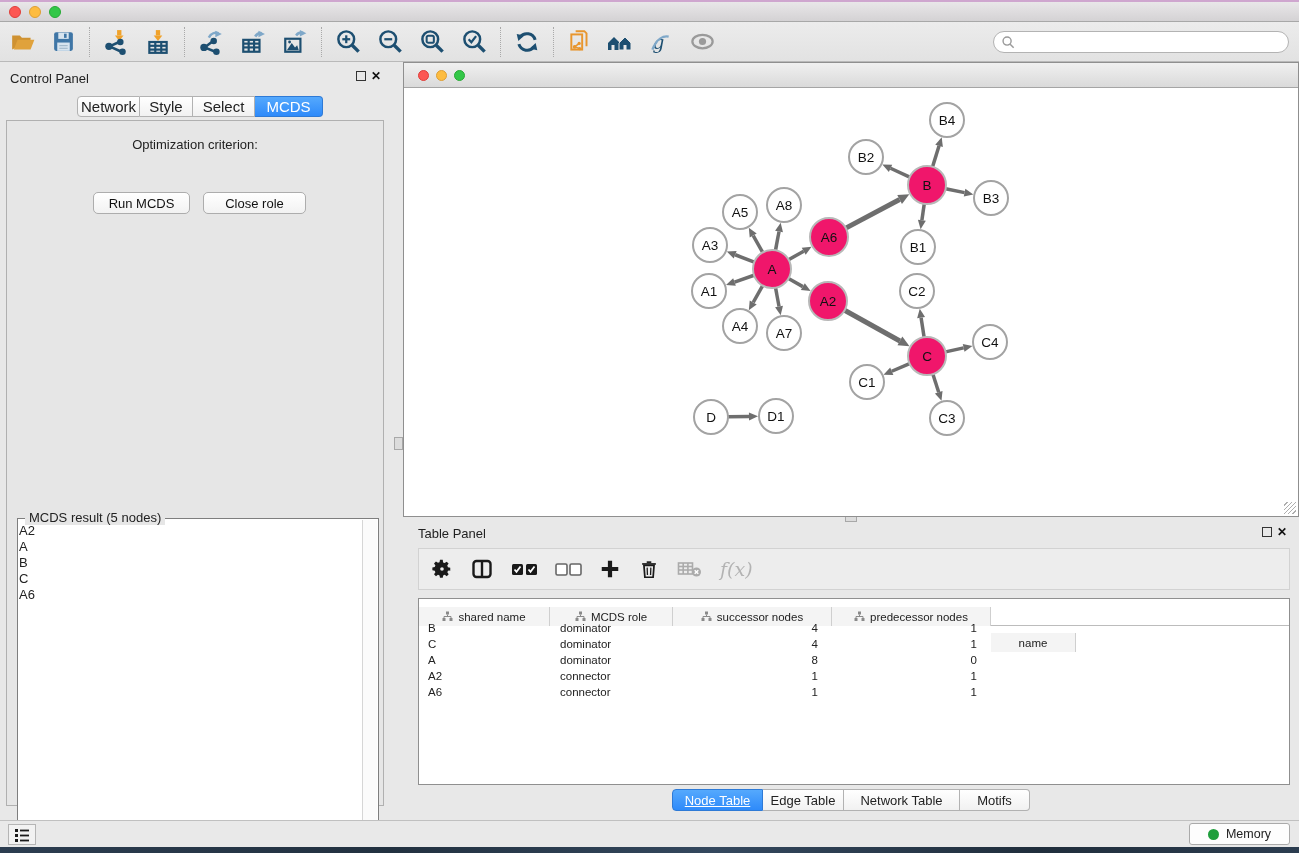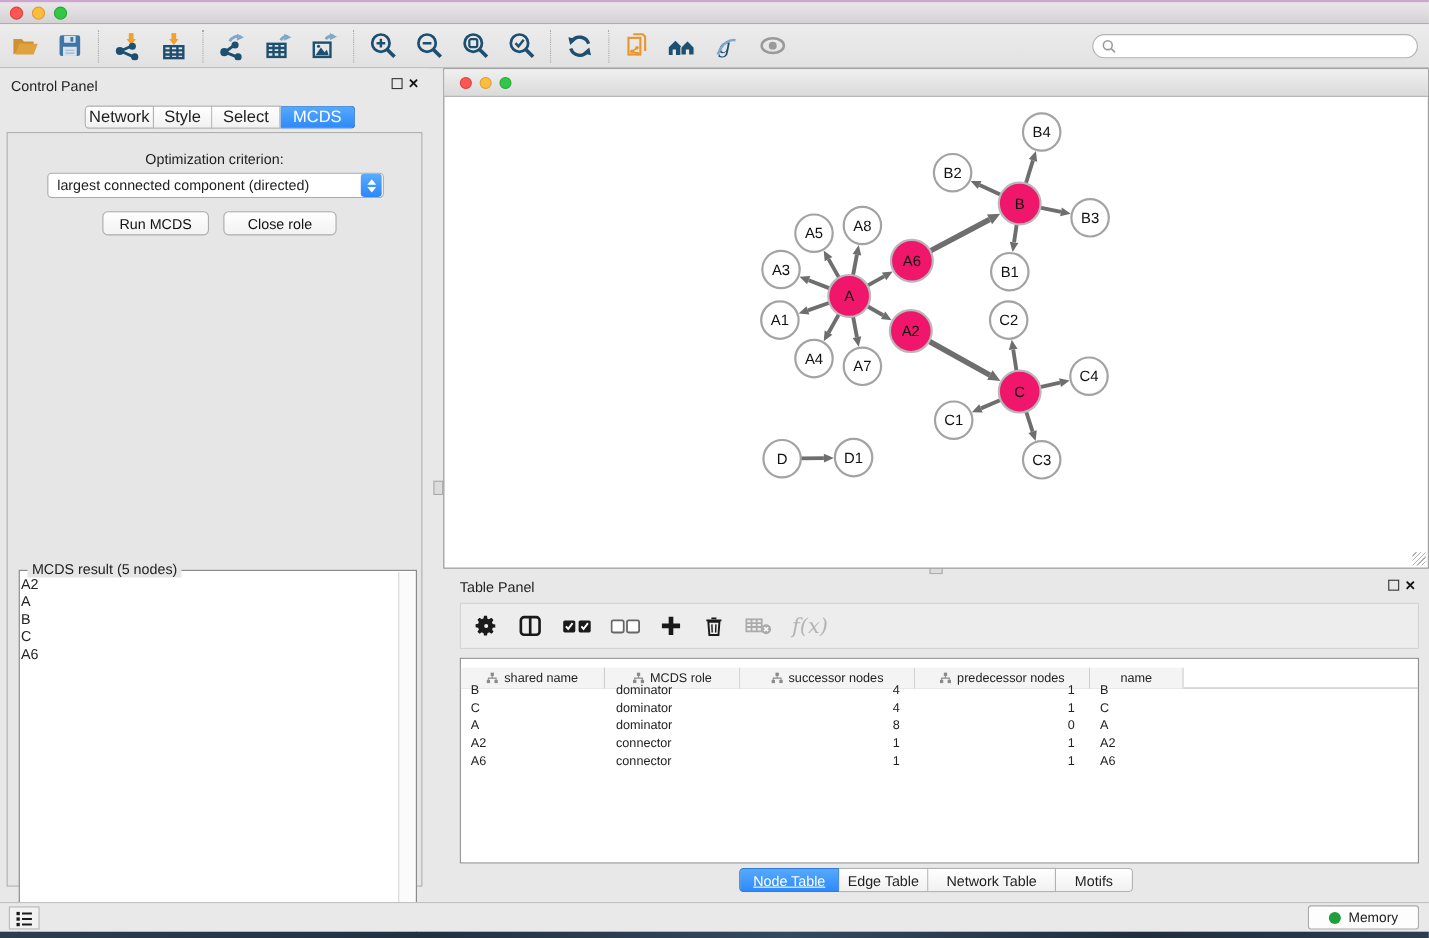--- a/index.html
+++ b/index.html
@@ -70,21 +70,21 @@
   #tp-float { right:27px; top:5px; } #tp-close { right:12px; top:3px; }
   #tp-toolbar { left:15px; top:26px; width:872px; height:42px; background:#ededed; border:1px solid #d2d2d2; display:flex; align-items:center; padding-left:12px; gap:17px; }
   .tpbtn { display:flex; align-items:center; justify-content:center; height:26px; }
   .fx { font-family:"DejaVu Serif", serif; font-style:italic; font-size:19px; color:#b3b3b3; }
   #tp-table { left:15px; top:76px; width:872px; height:187px; background:#fff; border:1px solid #8f8f8f; }
   #tp-headrow { left:0; top:8px; width:870px; height:19px; display:flex; border-bottom:1px solid #bcbcbc; font-size:11.5px; color:#222; }
   .hcell { background:#f4f4f4; border-right:1px solid #cfcfcf; display:flex; align-items:center; justify-content:center; gap:5px; height:19px; }
   .hcell:last-child { border-right:1px solid #cfcfcf; }
   .trow { display:flex; height:16px; line-height:16px; font-size:11.5px; }
   .tcell { white-space:nowrap; overflow:hidden; }
-  .c0{width:131px; padding-left:9px;} .c1{width:123px; padding-left:10px;} .c2{width:159px; text-align:right; padding-right:14px;} .c3{width:159px; text-align:right; padding-right:14px;} .c4{width:85px; padding-left:9px;}
+  .c0{width:131px; padding-left:9px;} .c1{width:123px; padding-left:10px;} .c2{width:159px; text-align:right; padding-right:14px;} .c3{width:159px; text-align:right; padding-right:14px;} .c4{width:85px; padding-left:9px;margin-top:26px;}
   #tp-rows { left:0; top:21px; width:870px; }
   #tp-tabs { left:269px; top:267px; height:22px; }
   .tab2 { height:22px; border:1px solid #b2b2b2; border-left:none; background:linear-gradient(#ffffff,#f1f1f1); display:flex; align-items:center; justify-content:center; font-size:13px; }
   .tab2.first { border-left:1px solid #b2b2b2; border-radius:4px 0 0 4px; }
   .tab2.last { border-radius:0 4px 4px 0; }
   .tab2.active { background:linear-gradient(#55a9fd,#2e8afa); color:#fff; border-color:#2e7ad6;text-decoration:underline; }
 
   
   #statusbar { left:0; top:820px; width:1299px; height:27px; background:#e9e9e9; border-top:1px solid #c0c0c0; }
   #list-btn { left:8px; top:3px; width:28px; height:21px; background:#f2f2f2; border:1px solid #b5b5b5; display:flex; align-items:center; justify-content:center; }
@@ -268,27 +268,20 @@
 
   <div id="cp-tabs" class="abs tabrow">
     <div class="tab first" style="width:63px">Network</div>
     <div class="tab" style="width:53px">Style</div>
     <div class="tab" style="width:62px">Select</div>
     <div class="tab last active" style="width:68px">MCDS</div>
   </div>
 
   <div id="cp-body" class="abs">
     <div id="opt-label" class="abs">Optimization criterion:</div>
-    <div id="criterion" class="abs">
-      <span class="val">largest connected component (directed)</span>
-      <span class="stepper">
-          <span class="chev-up"></span>
-          <span class="chev-dn"></span>
-        </span>
-    </div>
     <div id="run-btn" class="abs pushbtn">Run MCDS</div>
     <div id="closep-btn" class="abs pushbtn">Close role</div>
 
     <div id="result-box" class="abs">
       <div id="result-scroll" class="abs"></div>
     </div>
     <div id="result-title" class="abs">MCDS result (5 nodes)</div>
     <div id="result-list" class="abs">
       <div class="result-item">A2</div>
       <div class="result-item">A</div>

